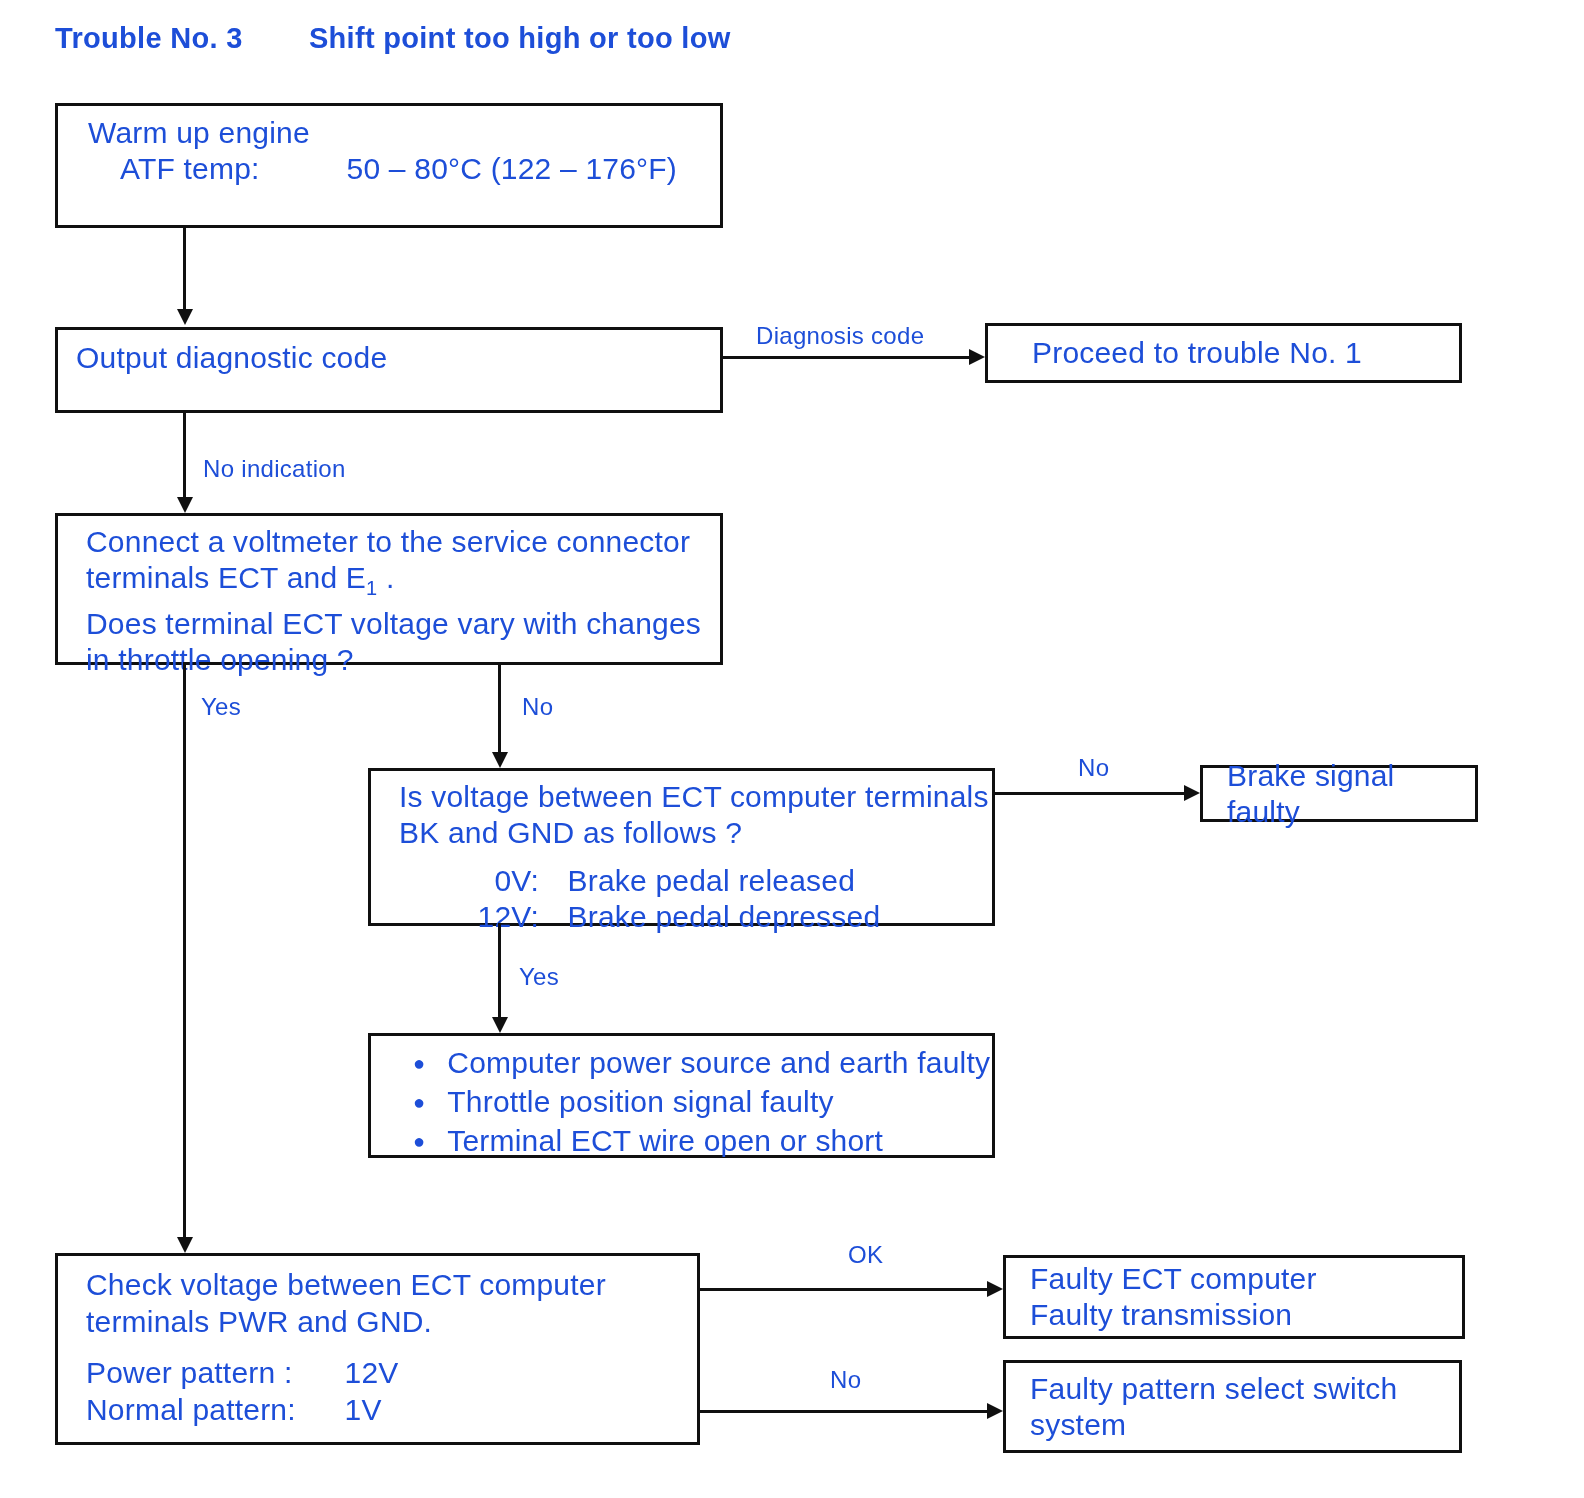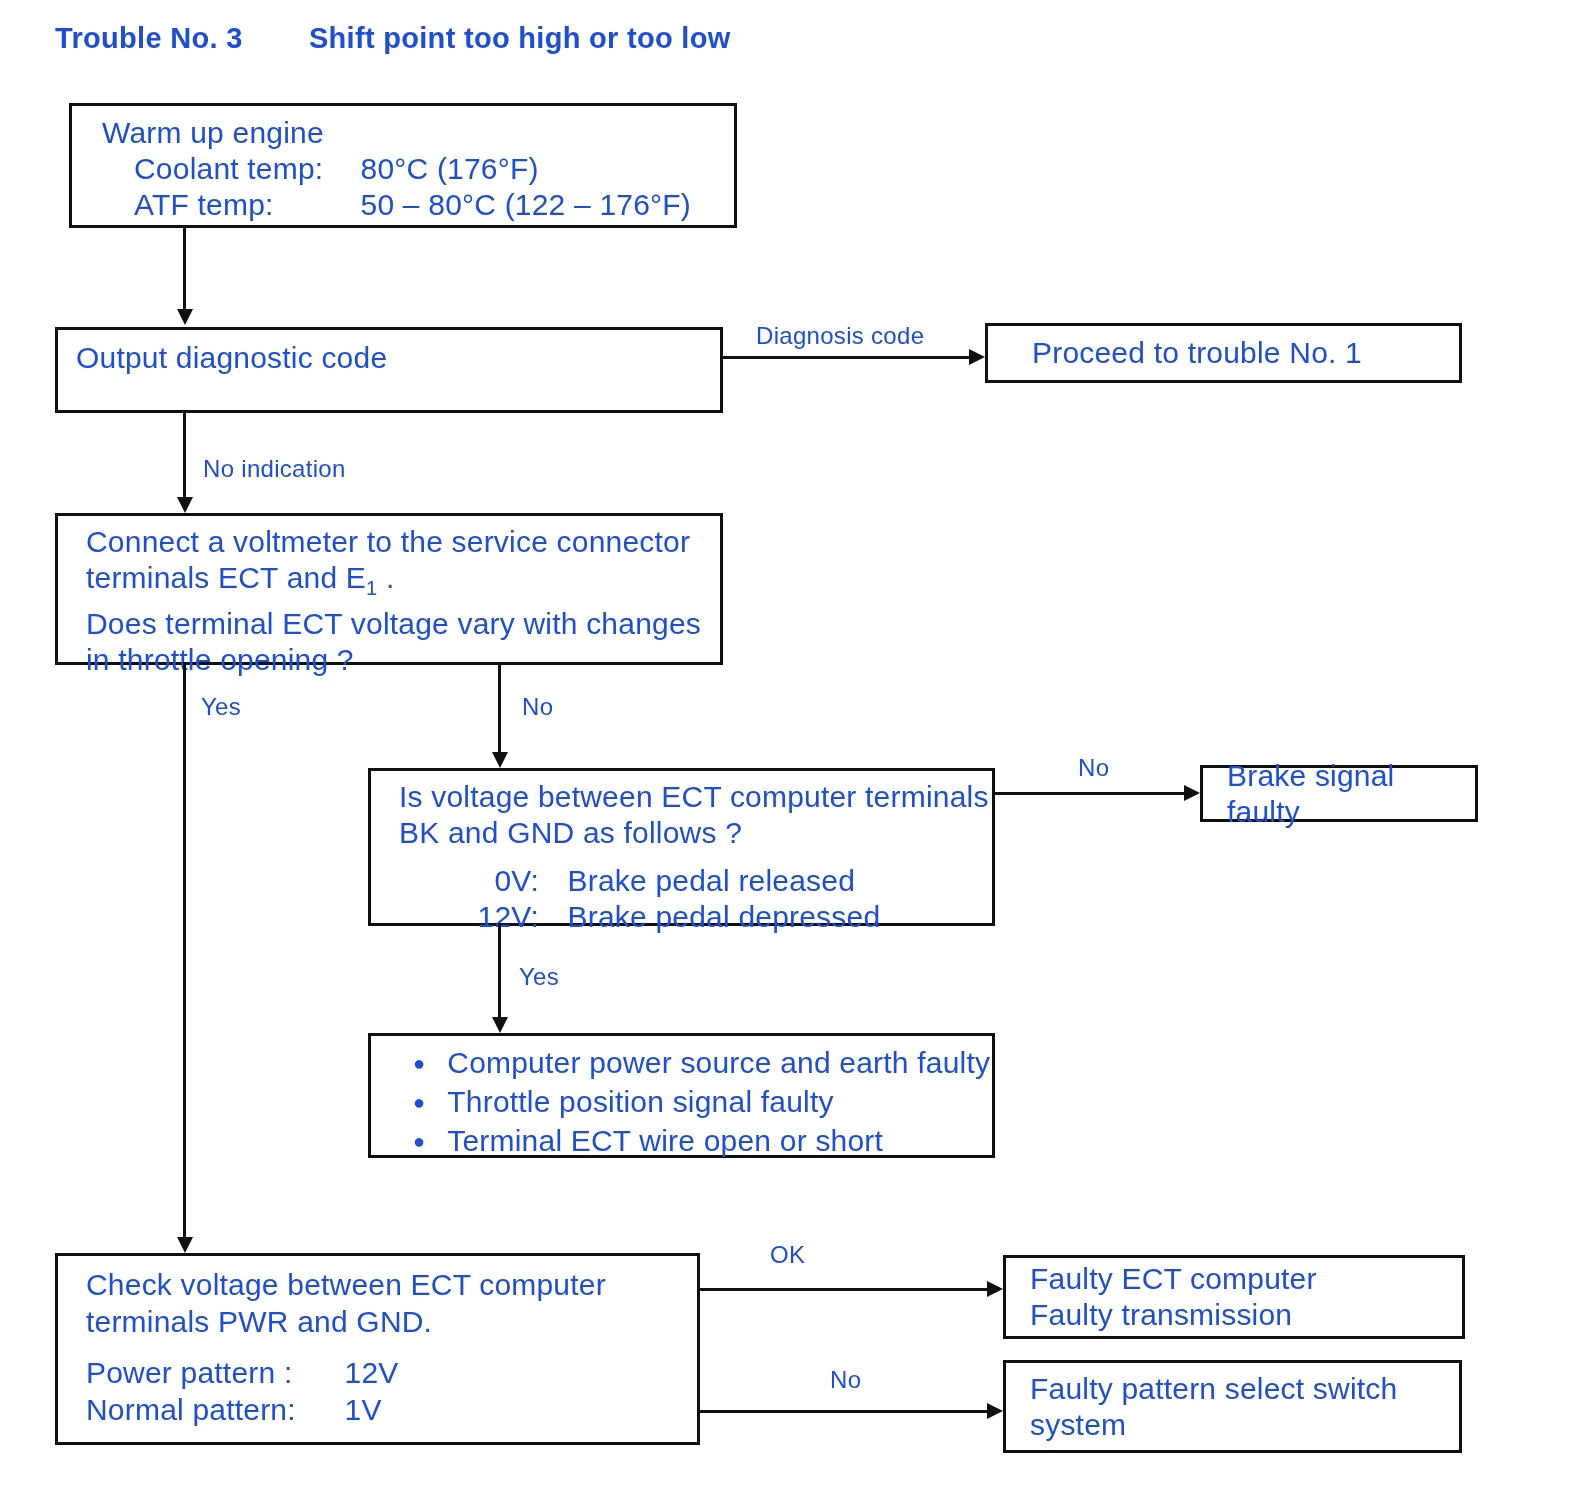--- a/index.html
+++ b/index.html
@@ -10,21 +10,21 @@
   }
   .title {
     position:absolute; left:55px; top:22px;
     font-size:29px; font-weight:bold; white-space:nowrap; letter-spacing:0.3px;
   }
   .title .sub { margin-left:58px; }
   .box {
     position:absolute; border:3px solid #101010; background:#ffffff;
     box-sizing:border-box; font-size:30px; line-height:36px; letter-spacing:0.2px;
   }
-  .box-a { left:69px;  top:103px;  width:668px; height:125px; padding:9px 0 0 30px; }
+  .box-a { left:55px;  top:103px;  width:668px; height:125px; padding:9px 0 0 30px; }
   .box-b { left:55px;  top:327px;  width:668px; height:86px;  padding:10px 0 0 18px; }
   .box-c { left:985px; top:323px;  width:477px; height:60px;  display:flex; align-items:center; padding-left:44px; }
   .box-d { left:55px;  top:513px;  width:668px; height:152px; padding:8px 0 0 28px; }
   .box-e { left:368px; top:768px;  width:627px; height:158px; padding:8px 0 0 28px; }
   .box-f { left:1200px;top:765px;  width:278px; height:57px;  display:flex; align-items:center; padding-left:24px; }
   .box-g { left:368px; top:1033px; width:627px; height:125px; padding:9px 0 0 30px; }
   .box-h { left:55px;  top:1253px; width:645px; height:192px; padding:10px 0 9px 28px; line-height:37px; }
   .box-i { left:1003px;top:1255px; width:462px; height:84px;  display:flex; flex-direction:column; justify-content:center; padding-left:24px; line-height:36px; }
   .box-j { left:1003px;top:1360px; width:459px; height:93px;  display:flex; flex-direction:column; justify-content:center; padding-left:24px; line-height:36px; }
   .spec { margin-left:32px; }
@@ -57,24 +57,20 @@
 
 <div class="canvas">
 
   <div class="title">
     <span>Trouble No. 3</span>
     <span class="sub">Shift point too high or too low</span>
   </div>
 
   <div class="box box-a">
     <div>Warm up engine</div>
-    <div class="spec">
-      <span class="lbl">Coolant temp:</span>
-      <span>80°C (176°F)</span>
-    </div>
     <div class="spec">
       <span class="lbl">ATF temp:</span>
       <span>50 – 80°C (122 – 176°F)</span>
     </div>
   </div>
 
   <div class="vline" style="left:183px; top:226px; height:85px;"></div>
   <div class="arr-d" style="left:177px; top:309px;"></div>
 
   <div class="box box-b">
@@ -162,21 +158,21 @@
       </div>
       <div class="pspec">
         <span class="lbl">Normal pattern:</span>
         <span>1V</span>
       </div>
     </div>
   </div>
 
   <div class="hline" style="left:698px; top:1288px; width:290px;"></div>
   <div class="arr-r" style="left:987px; top:1281px;"></div>
-  <div class="elabel" style="left:770px; top:1241px;">OK</div>
+  <div class="elabel" style="left:848px; top:1241px;">OK</div>
 
   <div class="hline" style="left:698px; top:1410px; width:290px;"></div>
   <div class="arr-r" style="left:987px; top:1403px;"></div>
   <div class="elabel" style="left:830px; top:1366px;">No</div>
 
   <div class="box box-i">
     <div>Faulty ECT computer</div>
     <div>Faulty transmission</div>
   </div>
 

